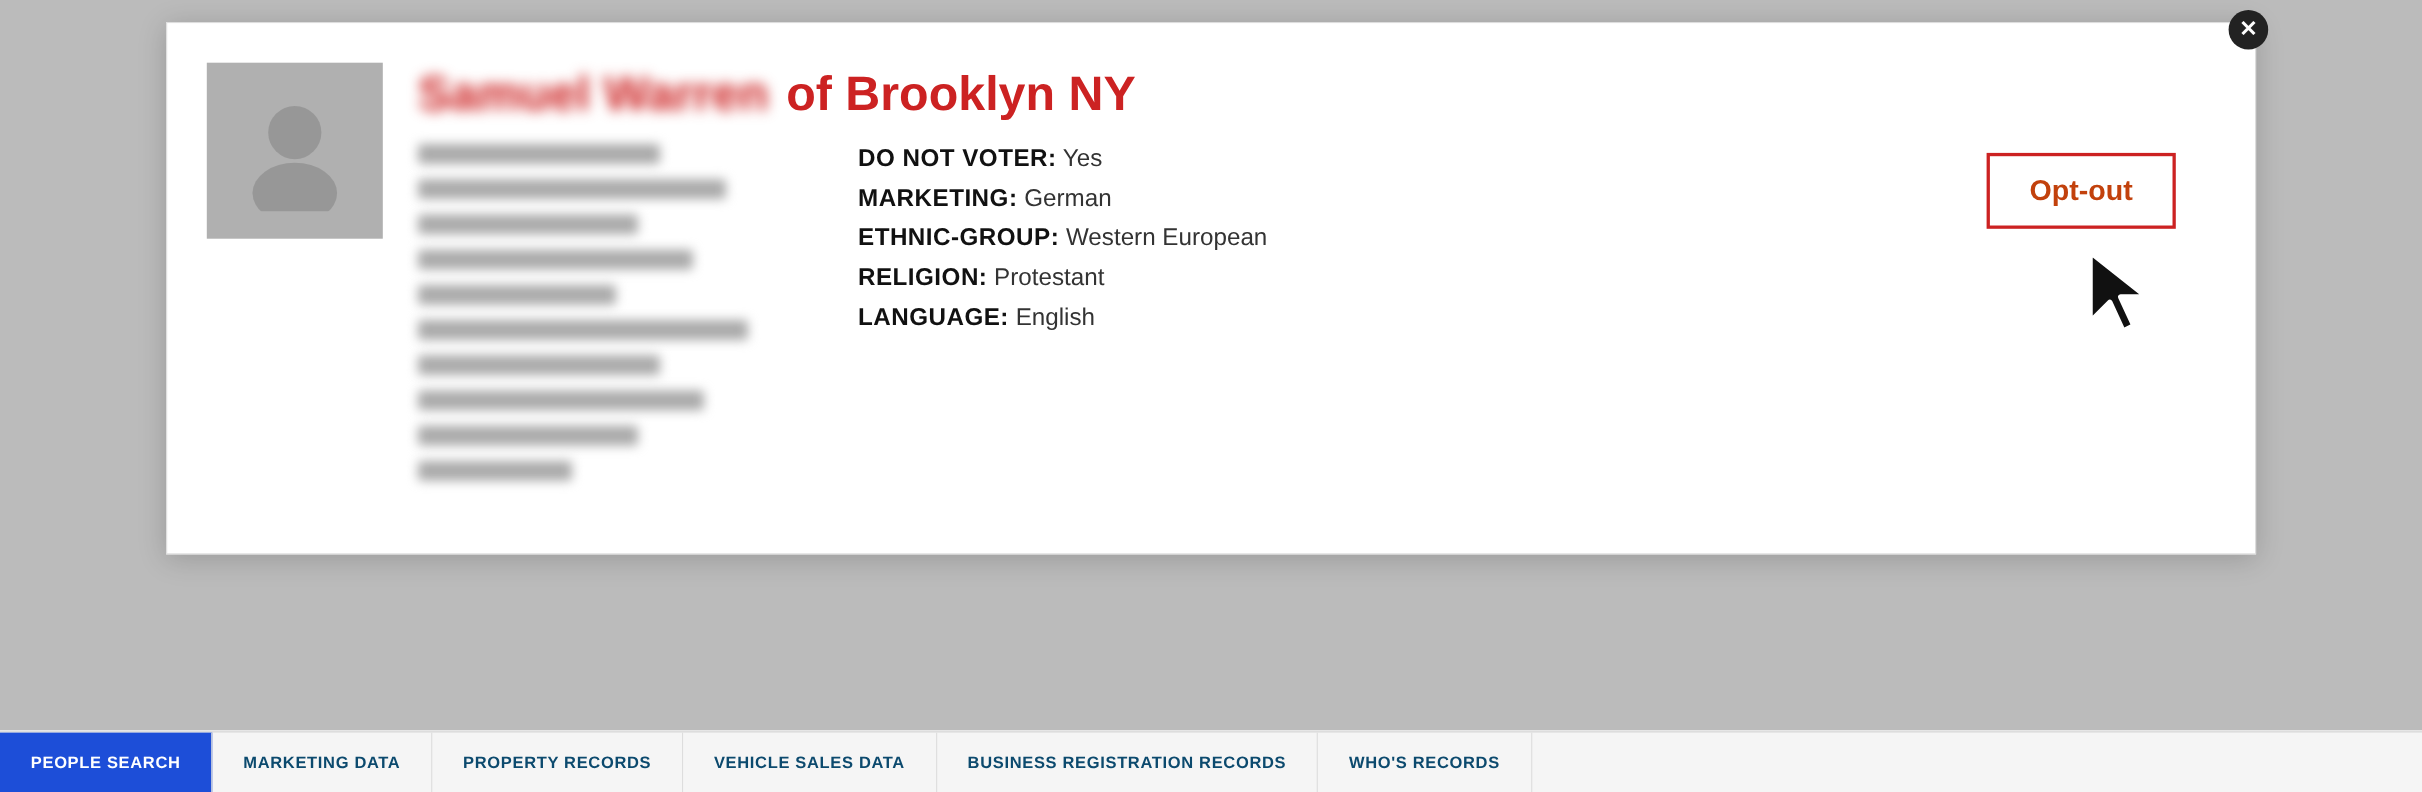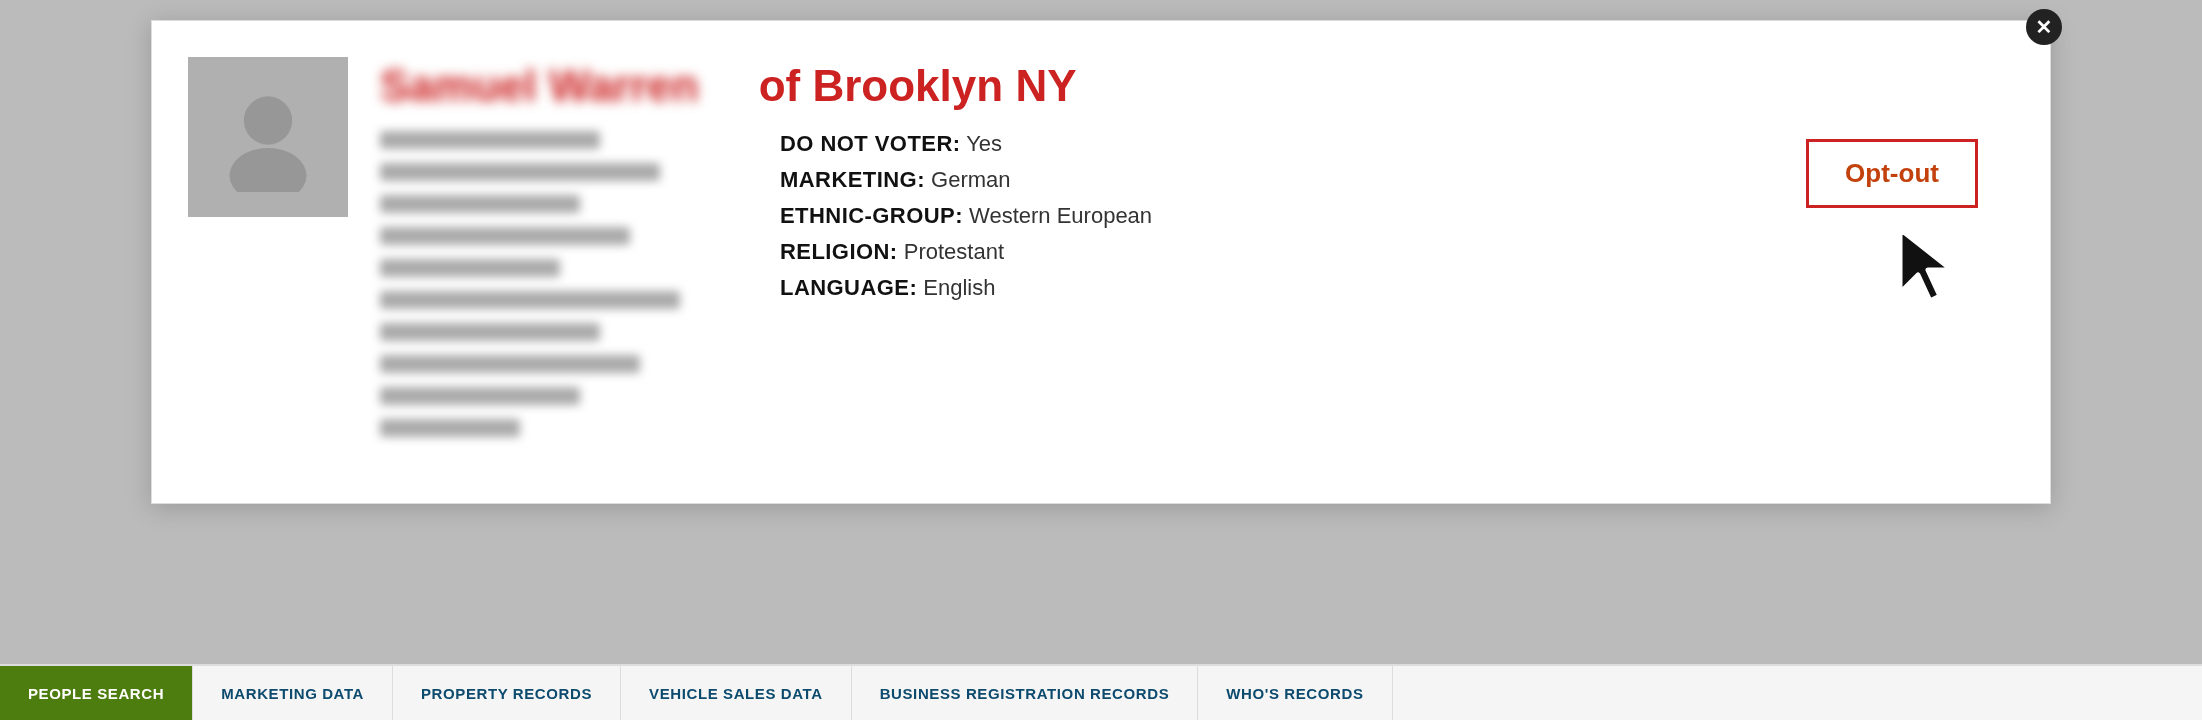--- a/index.html
+++ b/index.html
@@ -104,21 +104,20 @@
       font-weight: bold;
       color: #cc2222;
       filter: blur(6px);
       user-select: none;
     }
 
     .location-text {
       font-size: 44px;
       font-weight: bold;
       color: #cc2222;
-      margin-left: 44px;
     }
 
     
     .details-container {
       display: flex;
       gap: 60px;
     }
 
     .left-details {
       display: flex;
@@ -210,21 +209,21 @@
       color: #0c4a6e;
       text-transform: uppercase;
       display: flex;
       align-items: center;
       letter-spacing: 0.04em;
       cursor: pointer;
       border-right: 1px solid #ddd;
     }
 
     .bottom-tab.active {
-      background: #4d7c0f;
+      background: #1d4ed8;
       color: #fff;
     }
 
     
     .bl-1 { width: 220px; }
     .bl-2 { width: 280px; }
     .bl-3 { width: 200px; }
     .bl-4 { width: 250px; }
     .bl-5 { width: 180px; }
     .bl-6 { width: 300px; }

